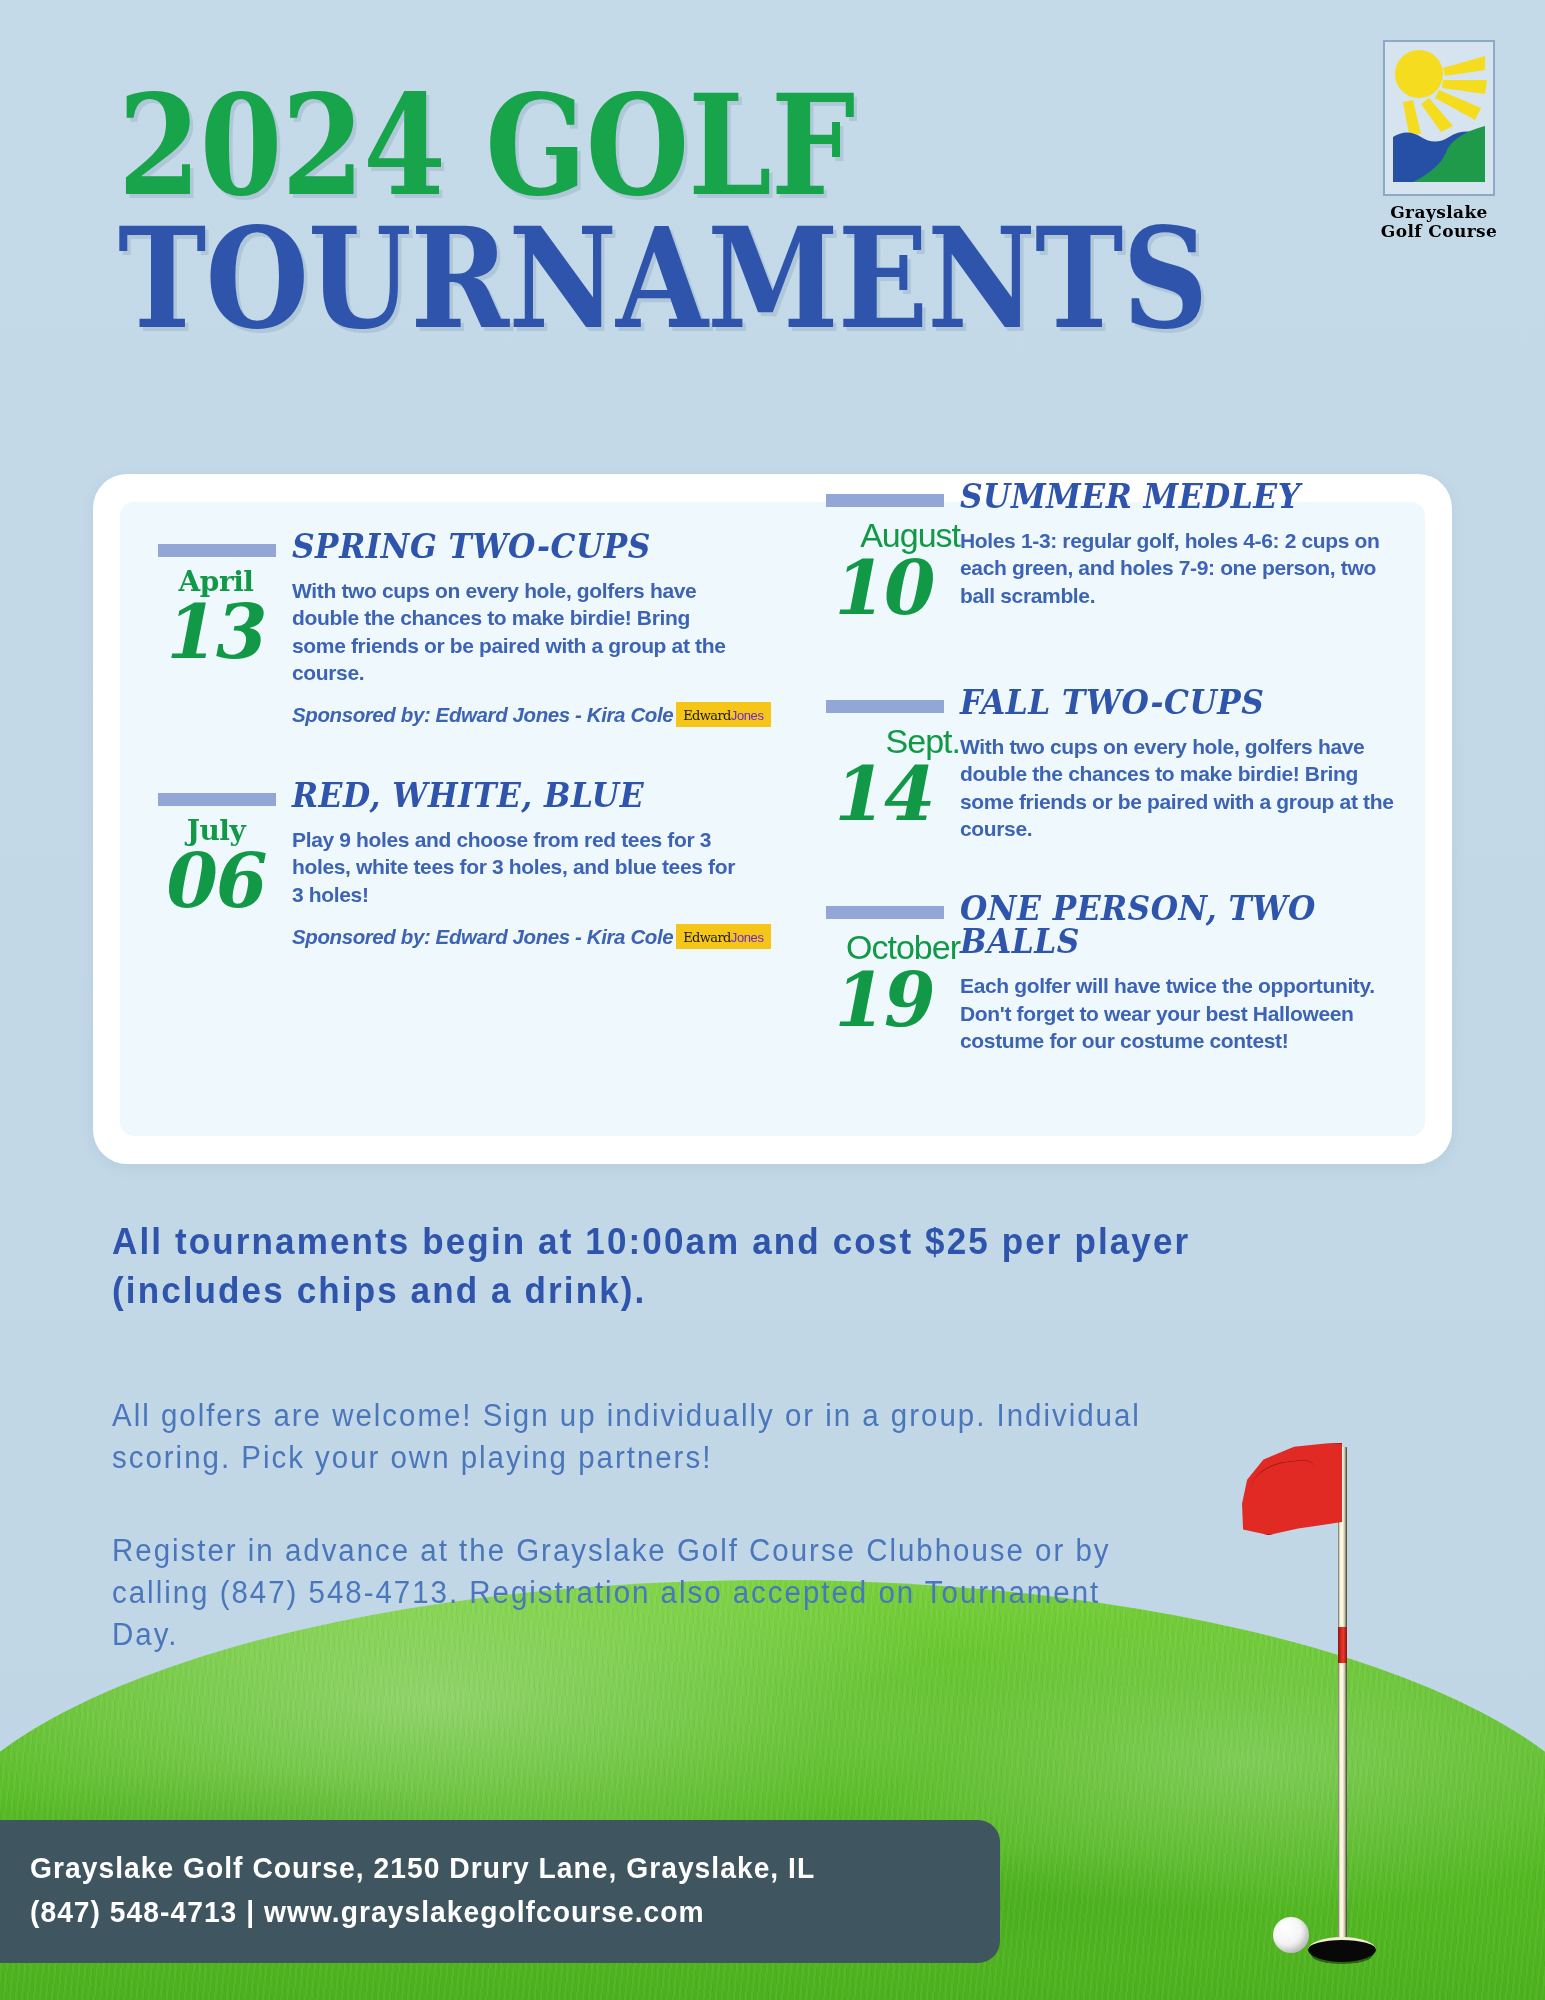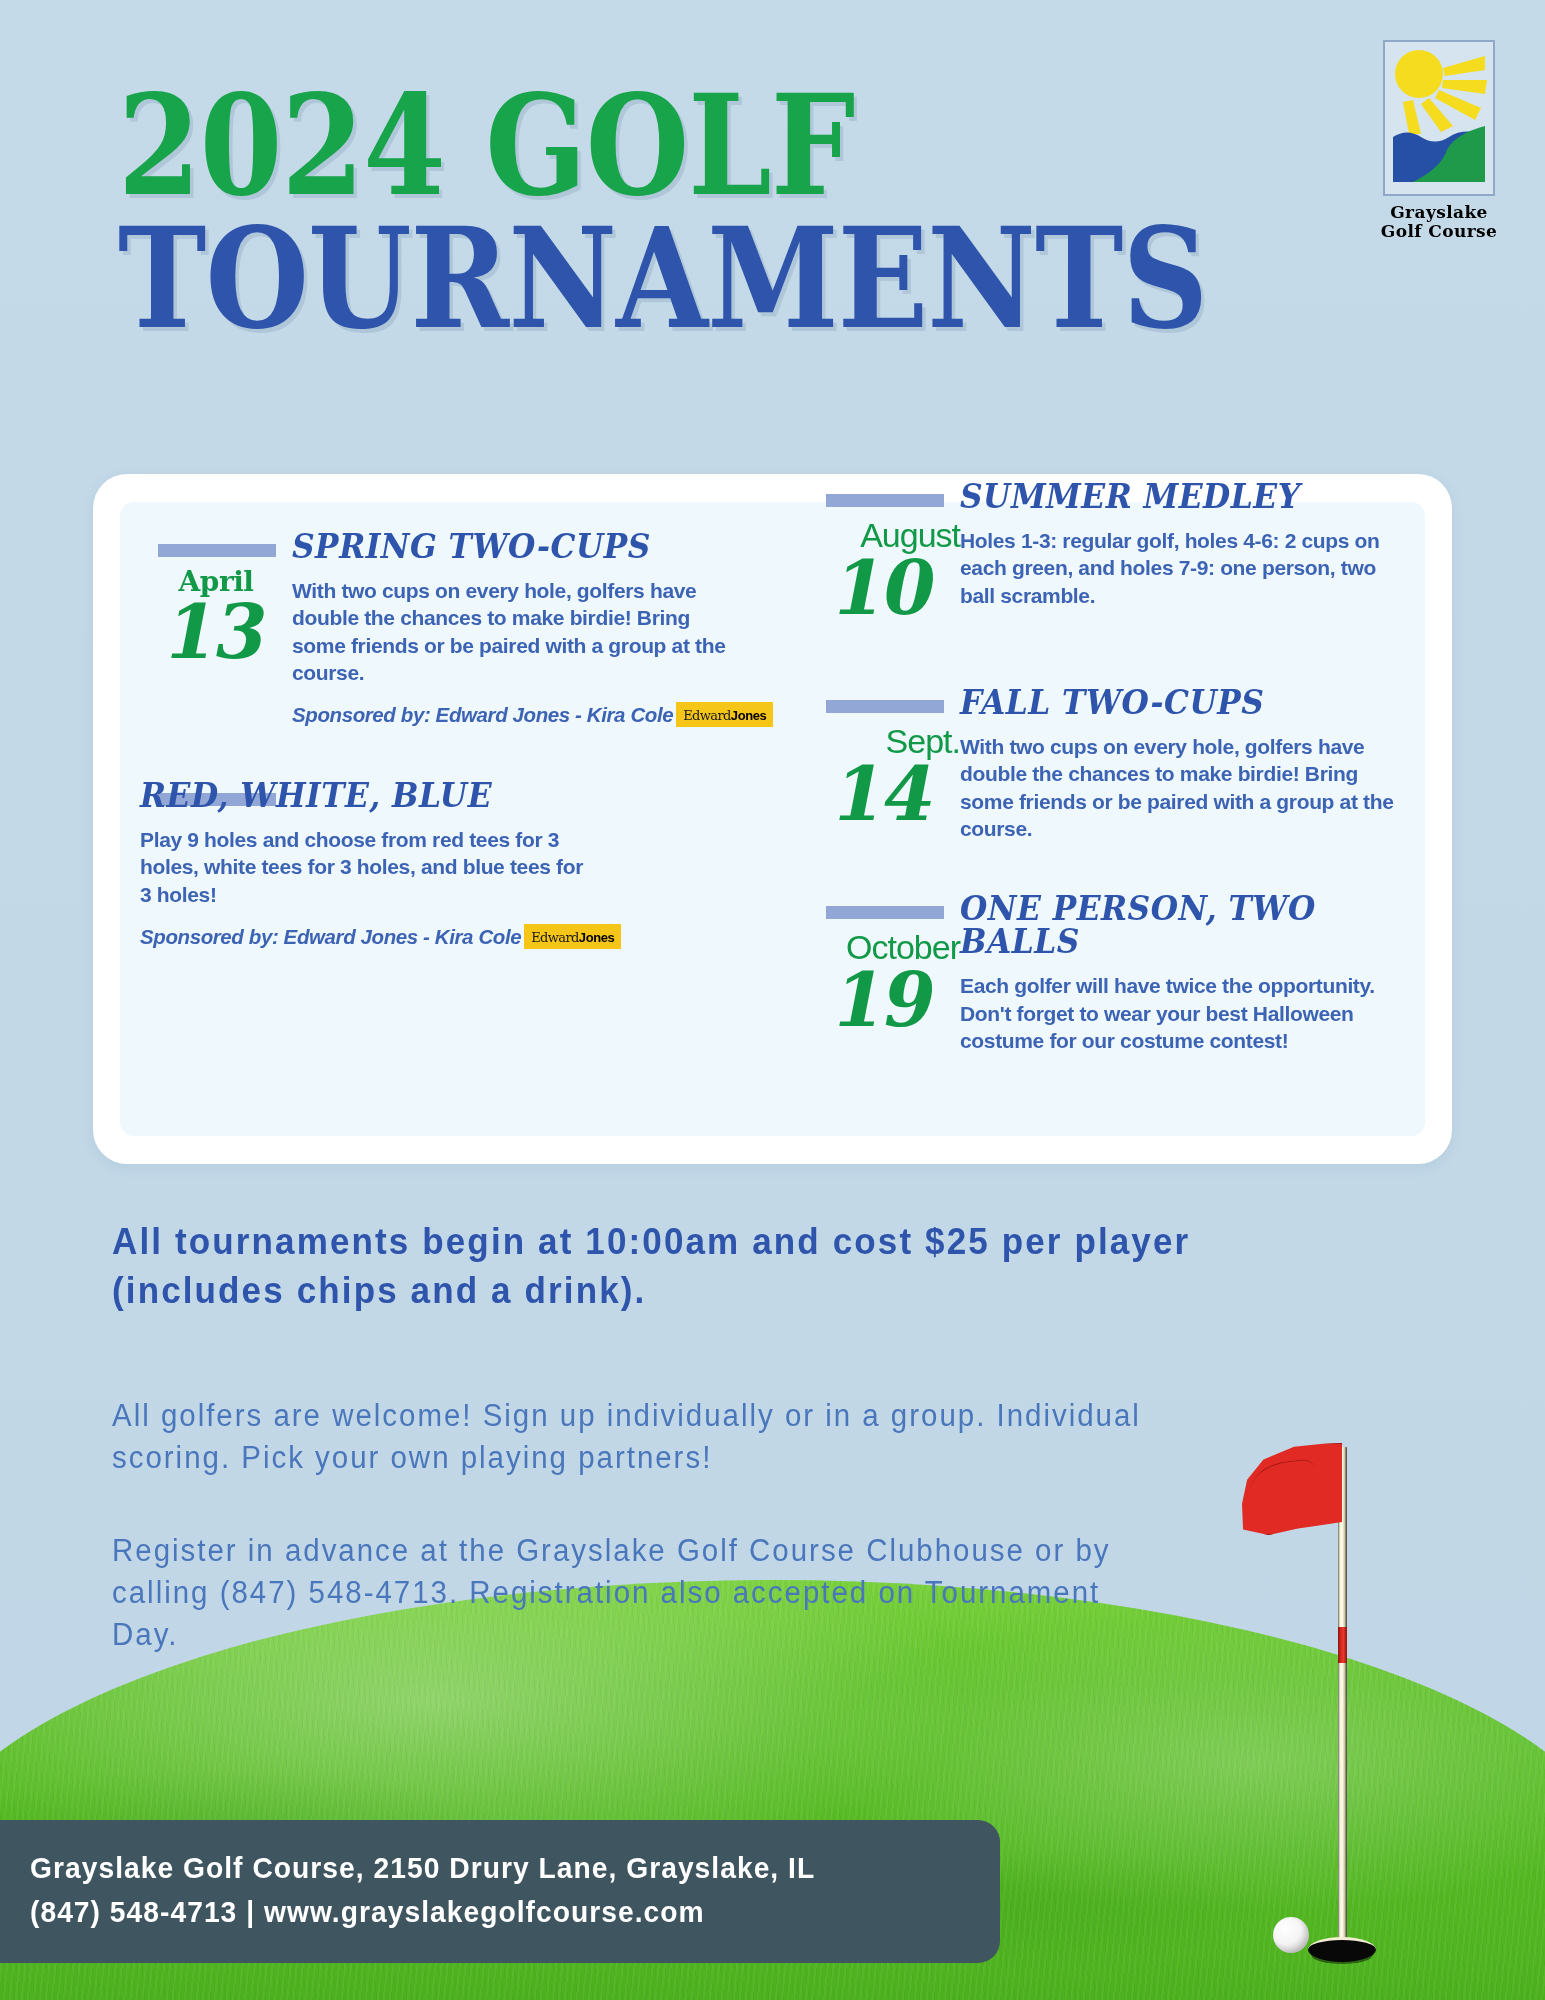--- a/index.html
+++ b/index.html
@@ -221,23 +221,23 @@
     white-space: nowrap;
   }
   .ej-badge .ej-a {
     font-family: "DejaVu Serif", serif;
     font-size: 13px;
     color: #1a1a1a;
     letter-spacing: -0.6px;
   }
   .ej-badge .ej-b {
     font-family: "Liberation Sans", sans-serif;
-    font-weight: bold;
+    font-weight: normal;
     font-size: 13px;
-    color: #000000;
+    color: #6d28d9;
     letter-spacing: -0.4px;
   }
 
   
   .headline {
     position: absolute;
     left: 112px;
     top: 1218px;
     width: 1180px;
     margin: 0;
@@ -406,20 +406,24 @@
           <p class="event-desc">With two cups on every hole, golfers have double the chances to make birdie! Bring some friends or be paired with a group at the course.</p>
           <div class="sponsor-row">
             <span class="sponsor-text">Sponsored by: Edward Jones - Kira Cole</span>
             <span class="ej-badge"><span class="ej-a">Edward</span><span class="ej-b">Jones</span></span>
           </div>
         </div>
       </div>
 
       <div class="event" style="margin-top:46px;">
         <div class="rule"></div>
+        <div class="date-cell">
+          <div class="date-month">July</div>
+          <div class="date-day">06</div>
+        </div>
         <div class="event-body">
           <h2 class="event-title">RED, WHITE, BLUE</h2>
           <p class="event-desc">Play 9 holes and choose from red tees for 3 holes, white tees for 3 holes, and blue tees for 3 holes!</p>
           <div class="sponsor-row">
             <span class="sponsor-text">Sponsored by: Edward Jones - Kira Cole</span>
             <span class="ej-badge"><span class="ej-a">Edward</span><span class="ej-b">Jones</span></span>
           </div>
         </div>
       </div>
 

